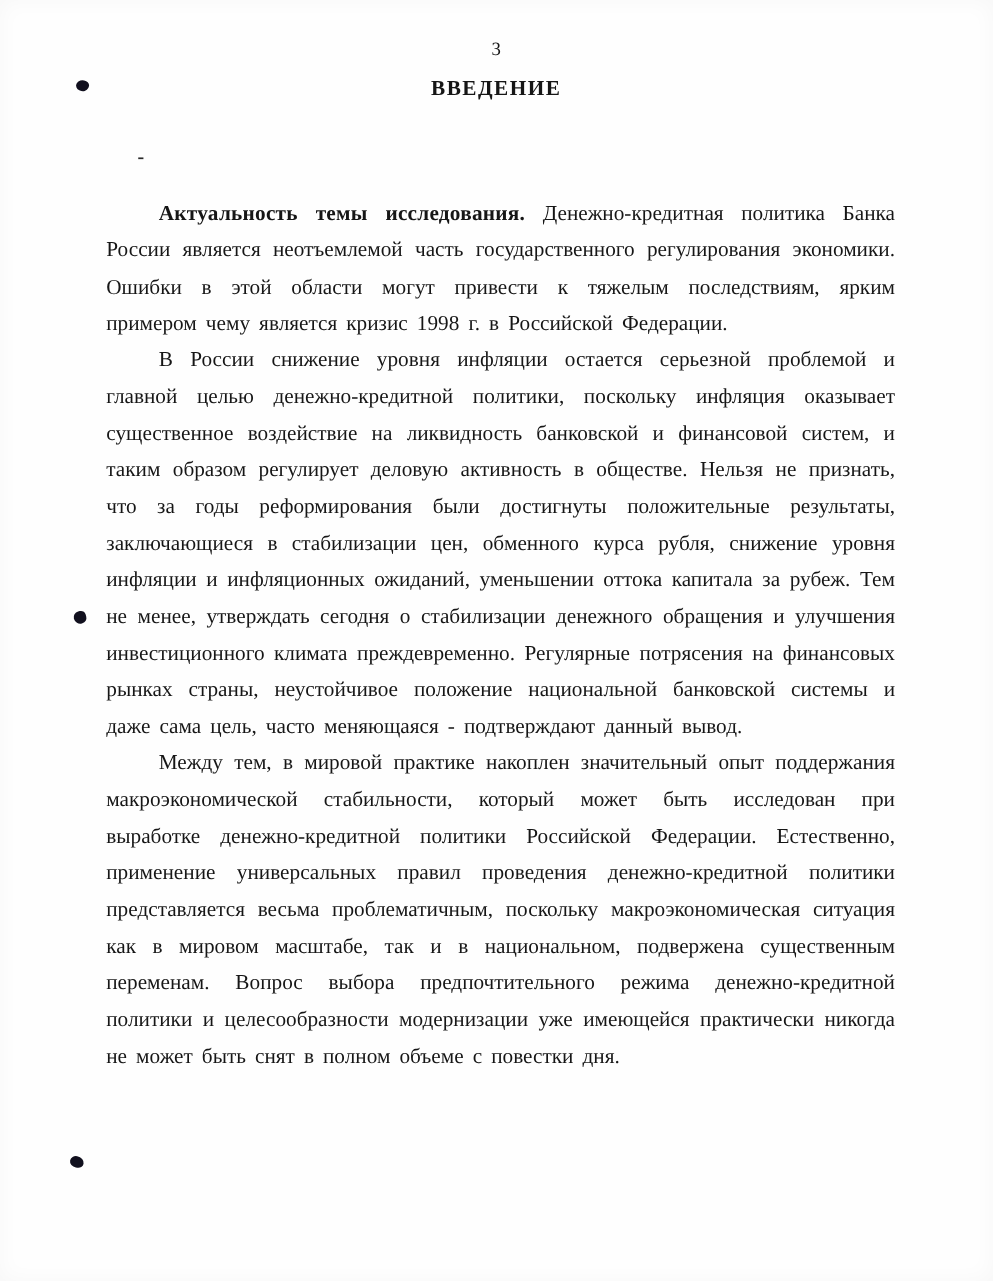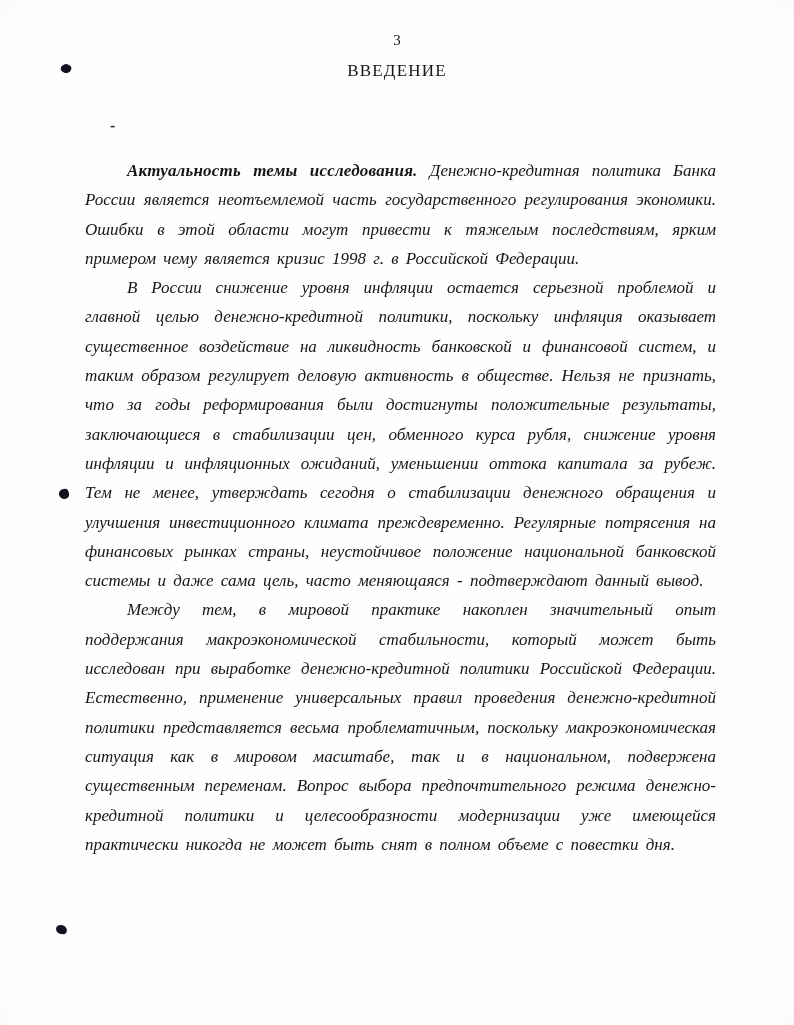--- a/index.html
+++ b/index.html
@@ -29,34 +29,33 @@
     text-align: center;
     font-size: 15px;
   }
   .doc-title {
     position: absolute;
     top: 61px;
     left: 0;
     width: 100%;
     text-align: center;
     font-size: 17px;
-    font-weight: 400;
+    font-weight: 700;
     letter-spacing: 1.2px;
     margin: 0;
   }
   .body-text {
     position: absolute;
     top: 156px;
     left: 85px;
     width: 631px;
     font-size: 17px;
     line-height: 29.3px;
     text-align: justify;
     word-spacing: 3px;
-    font-style: italic;
   }
   .body-text p {
     margin: 0;
     text-indent: 42px;
   }
   .lead {
     font-weight: 700;
     letter-spacing: 0.2px;
   }
   .stray-dash {

